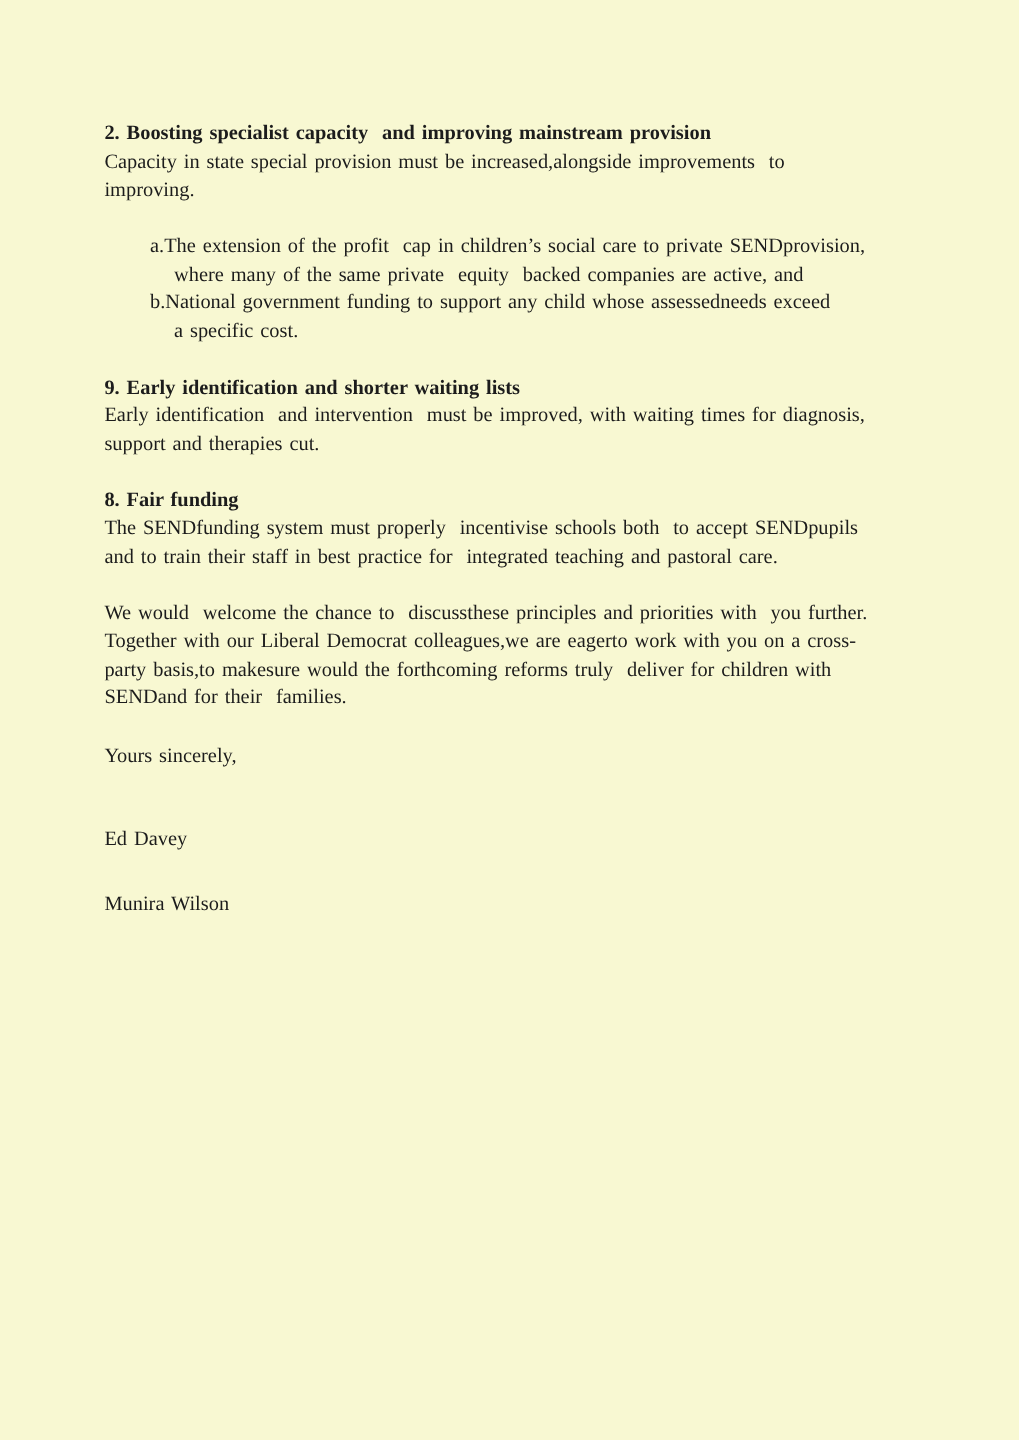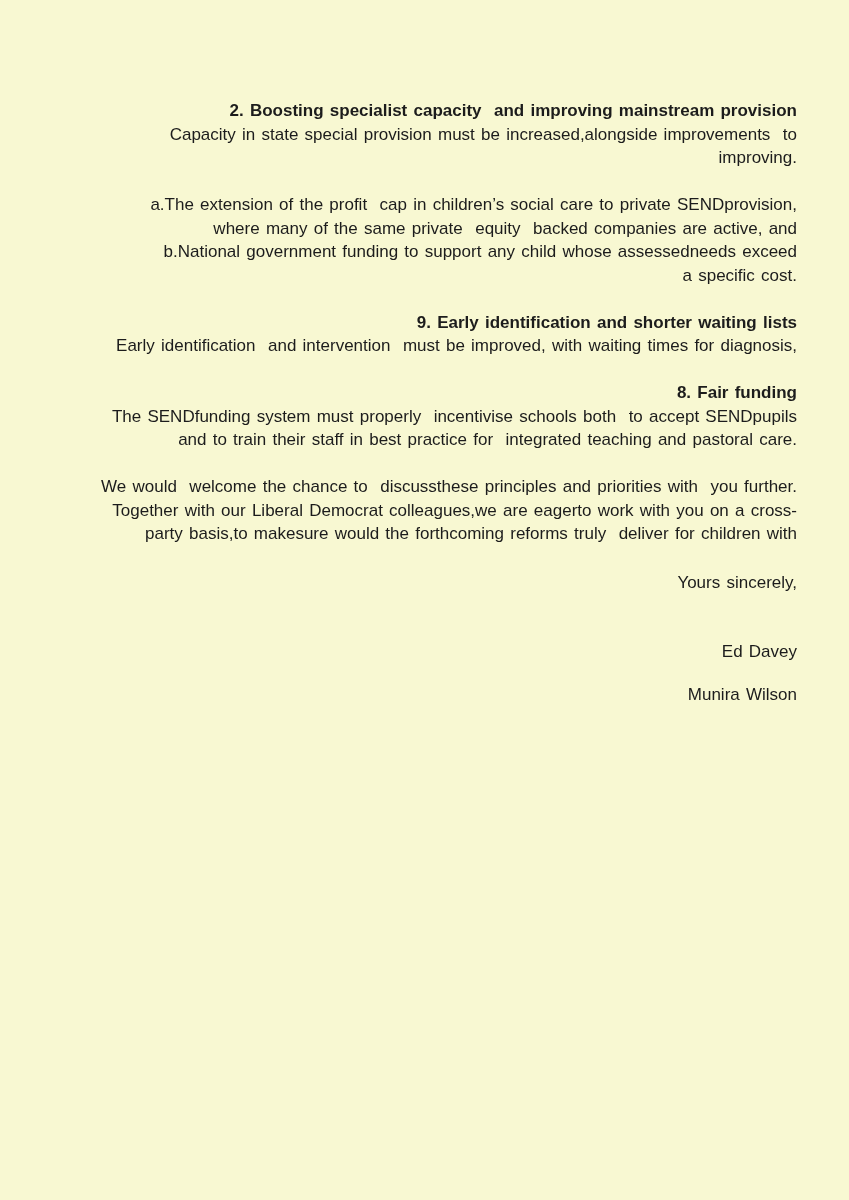--- a/index.html
+++ b/index.html
@@ -1,36 +1,35 @@
 <!DOCTYPE html>
 <html><head>
 <meta charset="utf-8">
 <style>
   html, body { margin: 0; padding: 0; }
   .page {
     position: relative;
     width: 849px;
     height: 1200px;
     box-sizing: border-box;
-    padding: 99px 52px 0 60px;
-    font-family: Liberation Sans, sans-serif;
+    padding: 99px 52px 0 87px;
+    font-family: Liberation Serif, serif;
     font-size: 17px;
     line-height: 23.5px;
     word-spacing: 1.5px;
     overflow: hidden;
-    text-align: right;
   }
   .line { white-space: pre; }
   .heading { font-weight: bold; }
   .block { margin: 0 0 23.5px 0; }
   .list-first { padding-left: 38px; }
   .list-wrap  { padding-left: 58px; }
   .closing-block { margin-bottom: 25px; }
-  .signoff-block { margin-bottom: 45.5px; margin-left: 32px; }
-  .sig-first { margin-bottom: 20px; }
+  .signoff-block { margin-bottom: 45.5px; }
+  .sig-first { margin-bottom: 31px; }
 </style>
 </head>
 <body style="background-color: rgb(248, 248, 210);">
 
 <div class="page" style="background-color: rgb(248, 248, 210); color: rgb(28, 28, 28);">
 
   <section class="block">
     <div class="line heading">2. Boosting specialist capacity  and improving mainstream provision</div>
     <div class="line">Capacity in state special provision must be increased,alongside improvements  to</div>
     <div class="line">improving.</div>
@@ -39,32 +38,34 @@
   <section class="block">
     <div class="line list-first">a.The extension of the profit  cap in children’s social care to private SENDprovision,</div>
     <div class="line list-wrap">where many of the same private  equity  backed companies are active, and</div>
     <div class="line list-first">b.National government funding to support any child whose assessedneeds exceed</div>
     <div class="line list-wrap">a specific cost.</div>
   </section>
 
   <section class="block">
     <div class="line heading">9. Early identification and shorter waiting lists</div>
     <div class="line">Early identification  and intervention  must be improved, with waiting times for diagnosis,</div>
+    <div class="line">support and therapies cut.</div>
   </section>
 
   <section class="block">
     <div class="line heading">8. Fair funding</div>
     <div class="line">The SENDfunding system must properly  incentivise schools both  to accept SENDpupils</div>
     <div class="line">and to train their staff in best practice for  integrated teaching and pastoral care.</div>
   </section>
 
   <section class="block closing-block">
     <div class="line">We would  welcome the chance to  discussthese principles and priorities with  you further.</div>
     <div class="line">Together with our Liberal Democrat colleagues,we are eagerto work with you on a cross-</div>
     <div class="line">party basis,to makesure would the forthcoming reforms truly  deliver for children with</div>
+    <div class="line">SENDand for their  families.</div>
   </section>
 
   <section class="block signoff-block">
     <div class="line">Yours sincerely,</div>
   </section>
 
   <section class="block">
     <div class="line sig-first">Ed Davey</div>
     <div class="line">Munira Wilson</div>
   </section>

